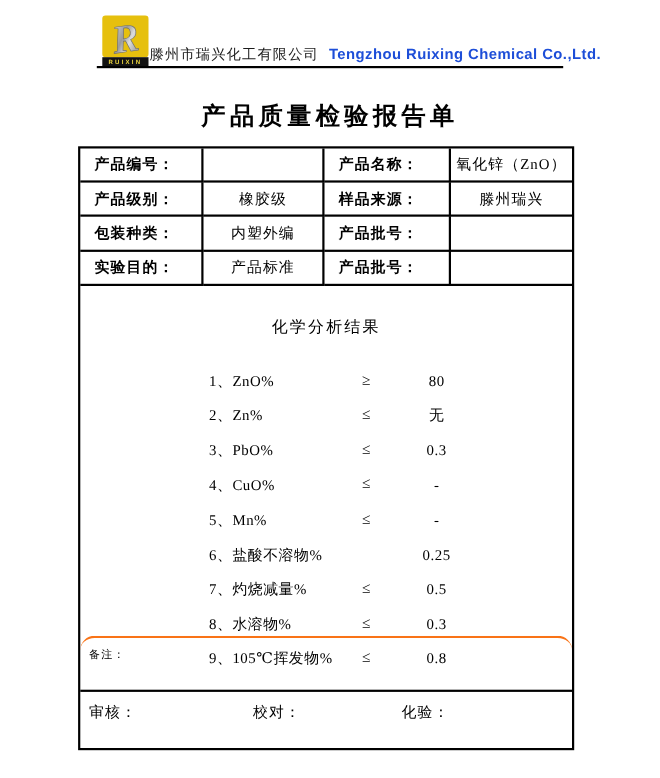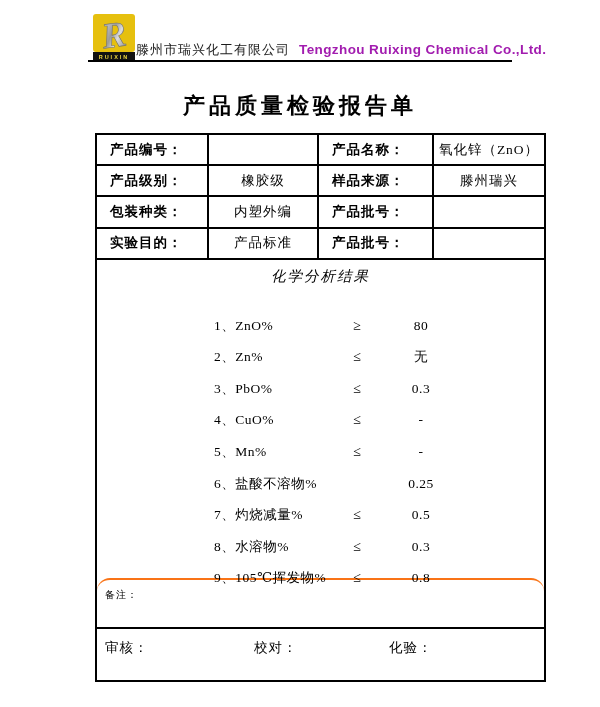--- a/index.html
+++ b/index.html
@@ -19,37 +19,37 @@
   .company-line {
     position: absolute; left: 136px; top: 41px;
     display: flex; align-items: baseline; white-space: nowrap;
   }
   .company-cn {
     font-size: 13px; letter-spacing: 1px; color: #1b1b1b;
     font-family: "Liberation Serif", "DejaVu Serif", serif;
   }
   .company-en {
     margin-left: 9px; font-size: 13.5px; font-weight: bold; letter-spacing: 0.4px;
-    font-family: "Liberation Sans", "DejaVu Sans", sans-serif; color: #a21caf;
+    font-family: "Liberation Sans", "DejaVu Sans", sans-serif; color: #1d4ed8;
   }
   .header-underline {
     position: absolute; left: 88px; top: 60px; width: 424px; height: 2px;
     background: #000;
   }
 
   
   .doc-title {
     position: absolute; left: 0; right: 0; top: 91px;
     text-align: center; font-size: 22px; font-weight: bold; letter-spacing: 4px;
     font-family: "Liberation Sans", "DejaVu Sans", sans-serif;
   }
 
   
   .report-table {
-    position: absolute; left: 95px; top: 133px; width: 451px; height: 549px;
+    position: absolute; left: 71px; top: 133px; width: 451px; height: 549px;
     border: 2px solid #000;
   }
   .info-grid {
     display: grid;
     grid-template-columns: 112px 110px 115px 110px;
     grid-auto-rows: 31.2px;
   }
   .cell {
     border-right: 2px solid #000; border-bottom: 2px solid #000;
     display: flex; align-items: center; font-size: 13.5px;
@@ -58,22 +58,22 @@
   .cell.last-col { border-right: none; }
   .cell.label {
     font-family: "Liberation Sans", "DejaVu Sans", sans-serif;
     font-weight: bold; padding-left: 13px; letter-spacing: 1px;
   }
   .cell.value { justify-content: center; letter-spacing: 1px; }
 
   
   .analysis { height: 318px; }
   .analysis-heading {
-    padding-top: 7px; text-align: center;
-    font-size: 14.5px; letter-spacing: 2px; font-style: italic;
+    padding-top: 28px; text-align: center;
+    font-size: 14.5px; letter-spacing: 2px;
   }
   .analysis-items { margin-top: 24px; }
   .item {
     height: 31.6px;
     display: grid;
     grid-template-columns: 117px 124px 38px 90px 1fr;
     align-items: center;
     font-size: 13.5px;
   }
   .item .name  { grid-column: 2; white-space: nowrap; letter-spacing: 0.5px; }

